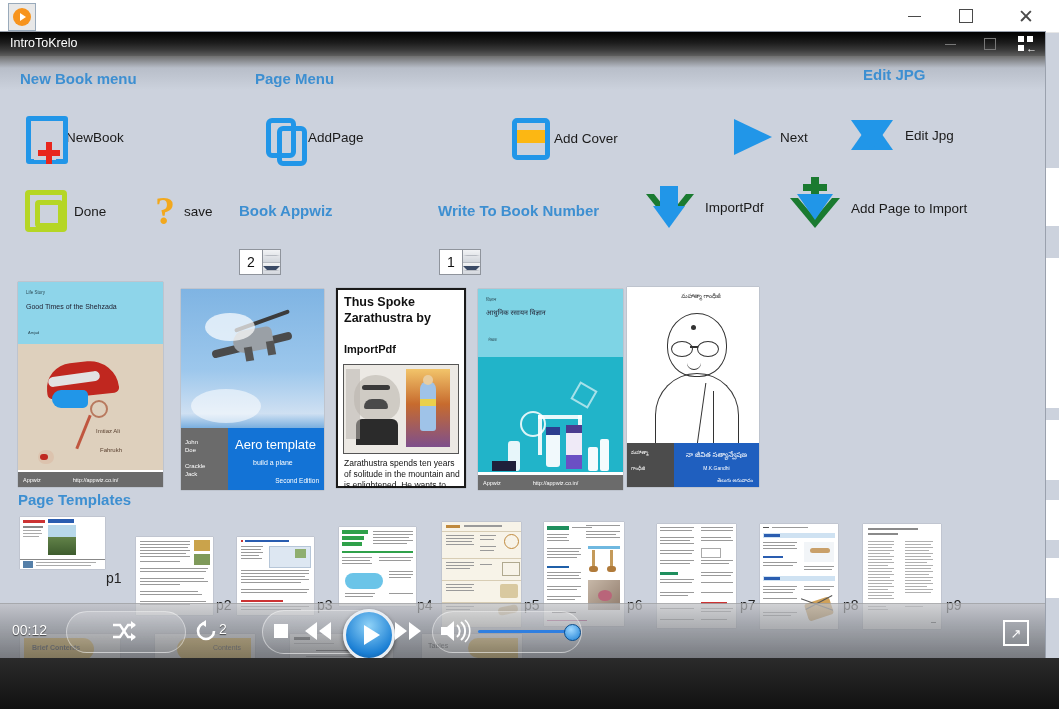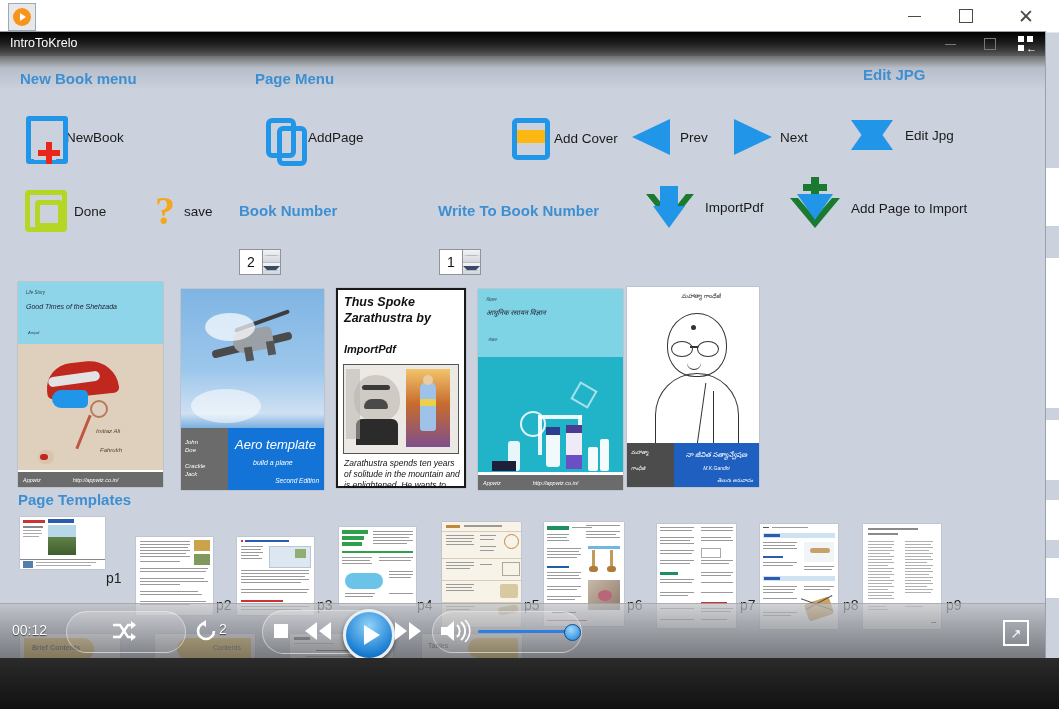--- a/index.html
+++ b/index.html
@@ -168,21 +168,21 @@
   .spin{position:absolute;display:flex;height:24px;border:1px solid #8f949c;background:#fff;}
   .spin .val{width:22px;display:flex;align-items:center;justify-content:center;font-size:14px;color:#111;}
   .spin .btns{width:17px;display:flex;flex-direction:column;border-left:1px solid #8f949c;}
   .spin .btns div{flex:1;background:linear-gradient(180deg,#f2f3f5,#d3d7dd);display:flex;align-items:center;justify-content:center;}
   .spin .btns div:first-child{border-bottom:1px solid #b7bbc2}
   .ar-up{width:0;height:0;border-left:4px solid transparent;border-right:4px solid transparent;border-bottom:4px solid #3a4a66}
   .ar-dn{width:0;height:0;border-left:4px solid transparent;border-right:4px solid transparent;border-top:4px solid #3a4a66}
 
   
   .covers{position:absolute;left:18px;top:226px;}
-  .cover{position:absolute;box-shadow:0 0 1px rgba(0,0,0,.4);overflow:hidden;background:#fff;font-style:italic;}
+  .cover{position:absolute;box-shadow:0 0 1px rgba(0,0,0,.4);overflow:hidden;background:#fff;}
   .cv-kicker{font-size:4.5px;color:#2b4a55;position:absolute;}
   .cv-title{font-size:7px;color:#223;position:absolute;line-height:9px;}
   .cv-author{font-size:4px;color:#2b4a55;position:absolute;}
   .cv-footer{position:absolute;left:0;bottom:0;width:100%;height:15px;background:#6b6b6b;color:#fff;font-size:5.5px;display:flex;align-items:center;}
 
   
   .aero-sky{position:absolute;left:0;top:0;width:100%;height:100%;
     background:linear-gradient(180deg,#7fb4e3 0%,#9cc7ec 40%,#cfe0f2 62%,#6fa9dd 70%,#4a90d9 72%);}
   .aero-band{position:absolute;left:0;bottom:0;width:100%;height:62px;background:#1373d6;}
   .aero-left{position:absolute;left:0;bottom:0;width:47px;height:62px;background:#6b6b6b;}
@@ -308,26 +308,20 @@
 
 
     <div class="tool" style="left:512px;top:62px">
       <div class="icon ic-cover">
         <div class="frame"></div>
           <div class="band"></div>
       </div>
       <div class="lbl">Add Cover</div>
     </div>
 
-    <div class="tool" style="left:630px;top:60px">
-      <div class="icon ic-prev">
-          <div class="t"></div>
-        </div>
-      <div class="lbl">Prev</div>
-    </div>
 
     <div class="tool" style="left:730px;top:60px">
       <div class="icon ic-next">
           <div class="t"></div>
         </div>
       <div class="lbl">Next</div>
     </div>
 
     <div class="tool" style="left:851px;top:58px">
       <div class="icon ic-star">
@@ -345,21 +339,21 @@
       <div class="lbl">Done</div>
     </div>
 
     <div class="tool" style="left:152px;top:134px">
       <div class="icon ic-help">
           <span>?</span>
         </div>
       <div class="lbl">save</div>
     </div>
 
-    <div class="section-title" style="left:239px;top:146px">Book Number</div>
+    <div class="section-title" style="left:239px;top:146px">Book Appwiz</div>
     <div class="section-title" style="left:438px;top:146px">Write To Book Number</div>
 
     <div class="tool" style="left:645px;top:128px">
       <div class="icon ic-import">
         <div class="gv"></div>
           <div class="gi"></div>
           <div class="bshaft"></div>
           <div class="bhead"></div>
       </div>
       <div class="lbl" style="margin-left:10px">ImportPdf</div>

